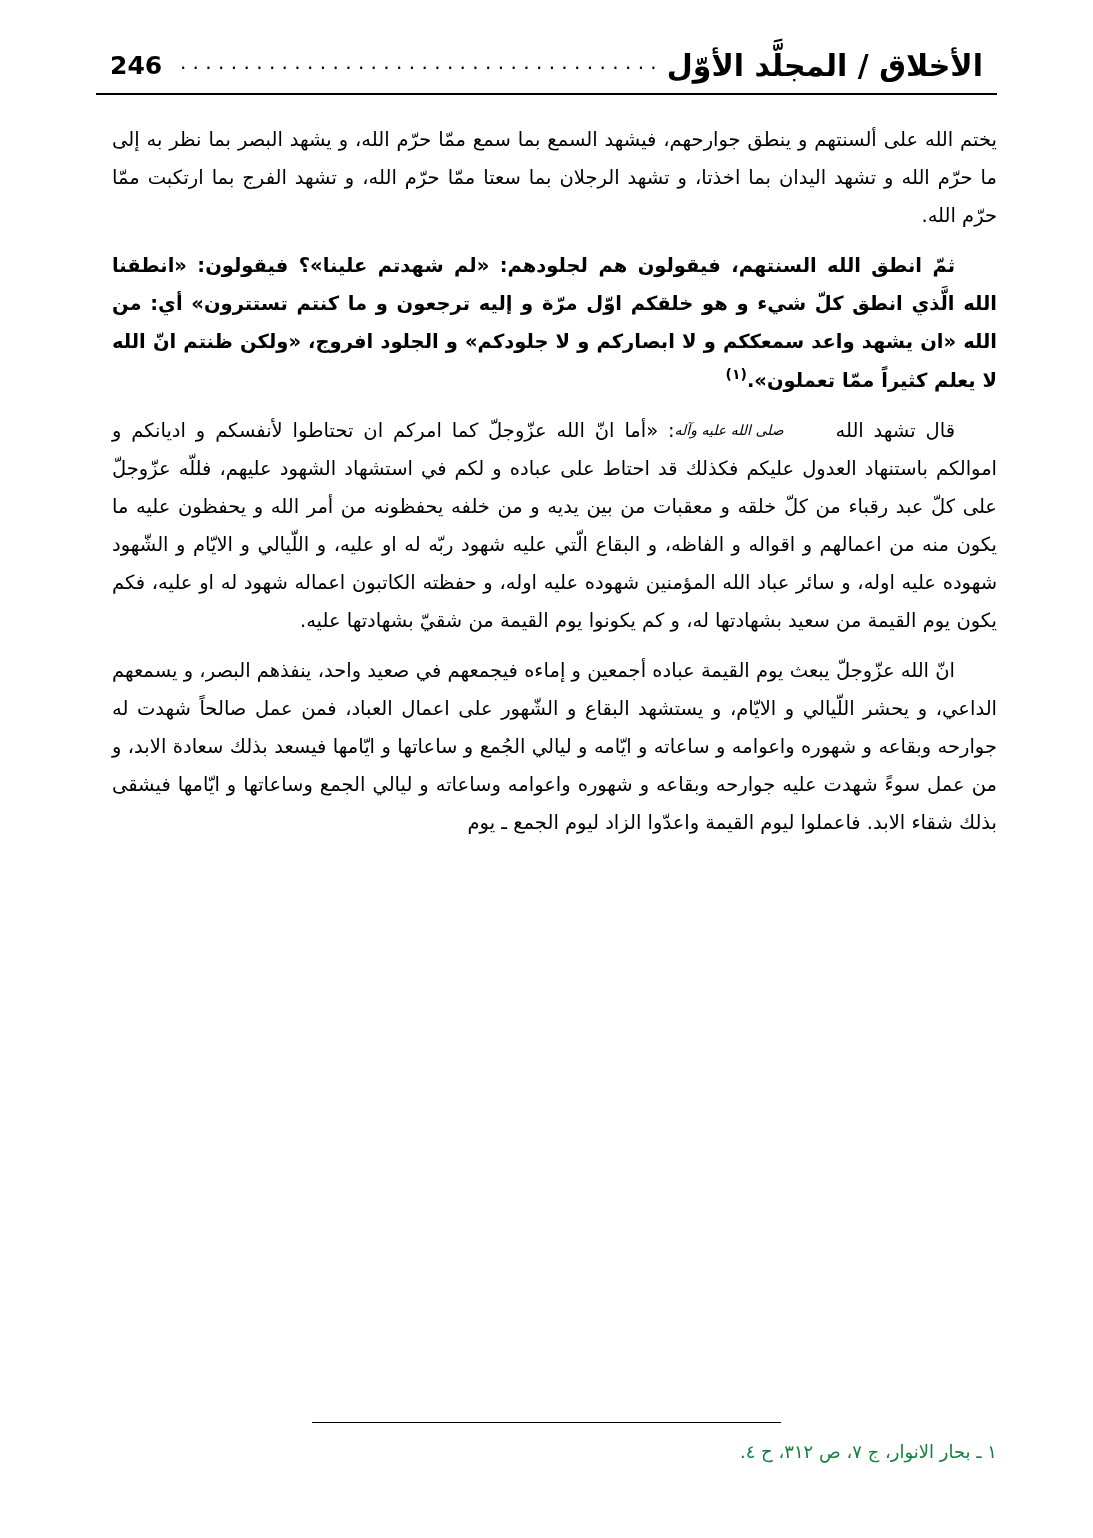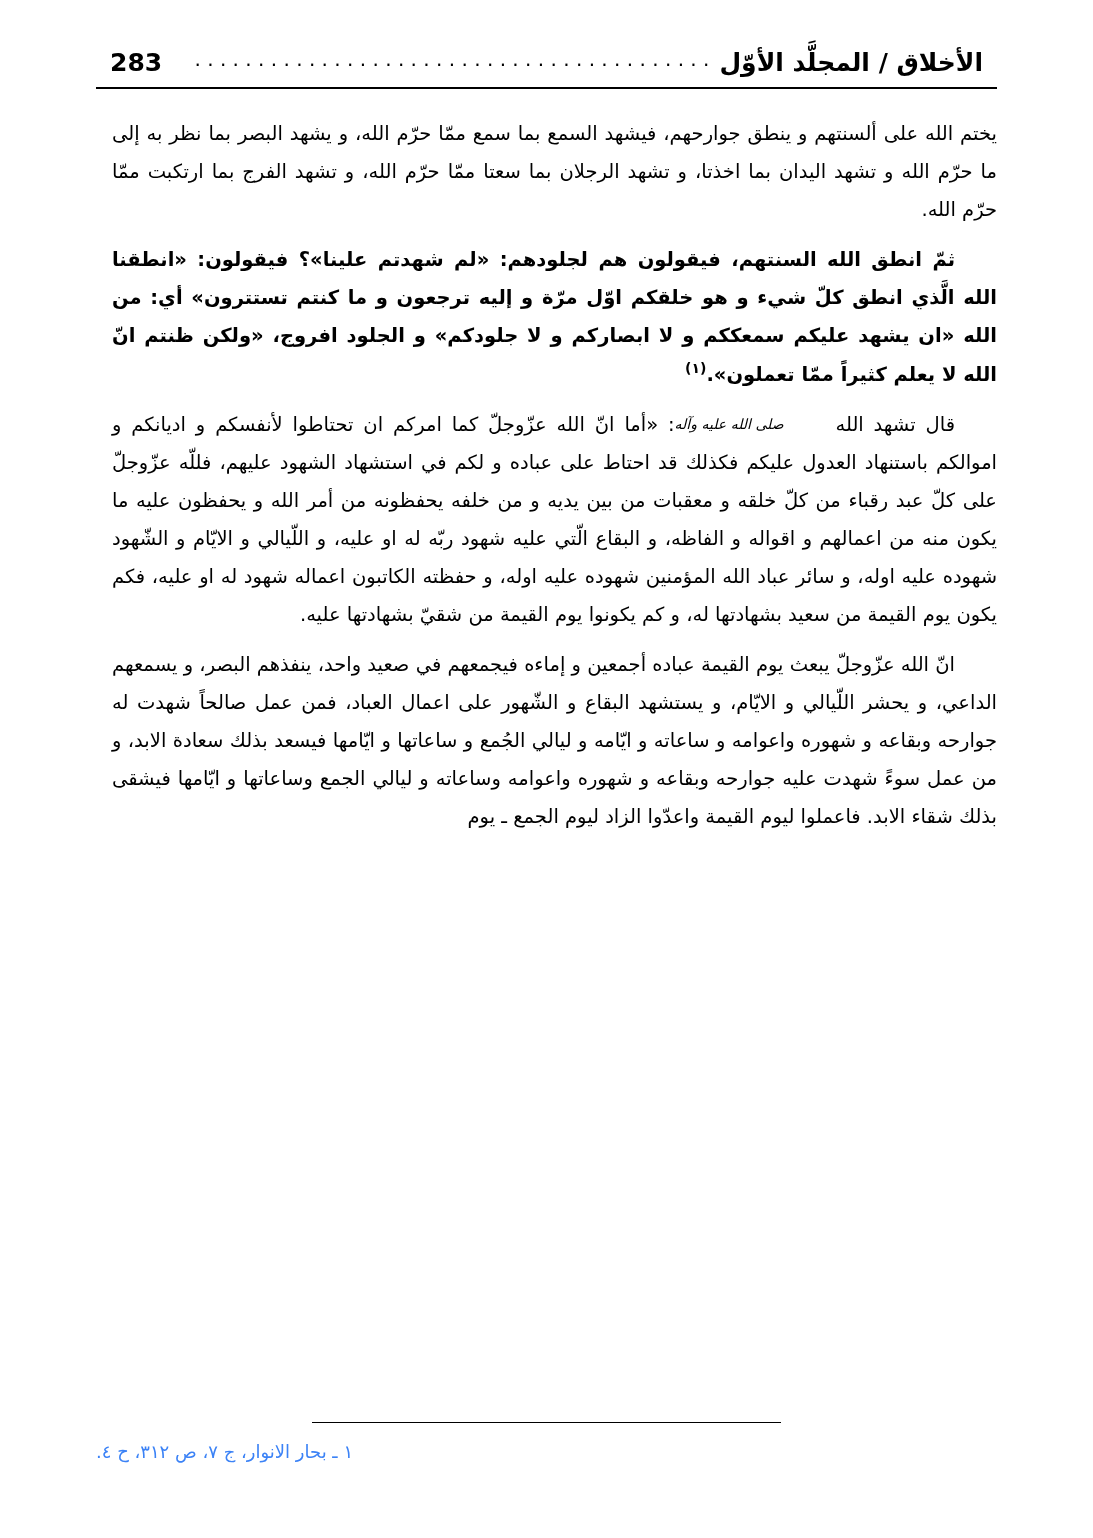--- a/index.html
+++ b/index.html
@@ -24,21 +24,21 @@
   
   .header {
     display: flex;
     flex-direction: row;
     align-items: center;
     justify-content: space-between;
     direction: rtl;
     padding: 0 14px 6px 14px;
   }
   .header-title {
-    font-size: 25px;
+    font-size: 30px;
     font-weight: bold;
     color: #000;
     white-space: nowrap;
     letter-spacing: 0px;
   }
   .header-dots {
     flex: 1;
     margin: 0 10px;
     font-size: 20px;
     color: #000;
@@ -100,44 +100,44 @@
     left: 96px;
     direction: rtl;
   }
   .footnote-rule {
     border: none;
     border-top: 1.6px solid #000;
     width: 52%;
     margin: 0 auto 14px auto;
   }
   .footnote-text {
-    text-align: left;
+    text-align: right;
     font-size: 18px;
-    color: #3b82f6;
+    color: #15803d;
     line-height: 1.7;
   }
 </style>
 </head>
 <body>
 
 <div class="page">
 
   <div class="header">
     <div class="header-title">الأخلاق / المجلَّد الأوّل</div>
     <div class="header-dots">. . . . . . . . . . . . . . . . . . . . . . . . . . . . . . . . . . . . . . . . .</div>
-    <div class="header-page-number">283</div>
+    <div class="header-page-number">246</div>
   </div>
   <hr class="header-rule">
 
   <div class="content">
 
     <p class="para">يختم الله على ألسنتهم و ينطق جوارحهم، فيشهد السمع بما سمع ممّا حرّم الله، و يشهد البصر بما نظر به إلى ما حرّم الله و تشهد اليدان بما اخذتا، و تشهد الرجلان بما سعتا ممّا حرّم الله، و تشهد الفرج بما ارتكبت ممّا حرّم الله.</p>
 
     <p class="para indent bold-quote">
-      <span>ثمّ انطق الله السنتهم، فيقولون هم لجلودهم: «لم شهدتم علينا»؟ فيقولون: «انطقنا الله الَّذي انطق كلّ شيء و هو خلقكم اوّل مرّة و إليه ترجعون و ما كنتم تستترون» أي: من الله «ان يشهد عليكم سمعككم و لا ابصاركم و لا جلودكم» و الجلود افروج، «ولكن ظنتم انّ الله لا يعلم كثيراً ممّا تعملون».</span><span class="sup-note">(١)</span>
+      <span>ثمّ انطق الله السنتهم، فيقولون هم لجلودهم: «لم شهدتم علينا»؟ فيقولون: «انطقنا الله الَّذي انطق كلّ شيء و هو خلقكم اوّل مرّة و إليه ترجعون و ما كنتم تستترون» أي: من الله «ان يشهد واعد سمعككم و لا ابصاركم و لا جلودكم» و الجلود افروج، «ولكن ظنتم انّ الله لا يعلم كثيراً ممّا تعملون».</span><span class="sup-note">(١)</span>
     </p>
 
     <p class="para indent">
       <span>قال تشهد الله</span>
       <span class="salawat">صلى الله عليه وآله</span><span>: «أما انّ الله عزّوجلّ كما امركم ان تحتاطوا لأنفسكم و اديانكم و اموالكم باستنهاد العدول عليكم فكذلك قد احتاط على عباده و لكم في استشهاد الشهود عليهم، فللّه عزّوجلّ على كلّ عبد رقباء من كلّ خلقه و معقبات من بين يديه و من خلفه يحفظونه من أمر الله و يحفظون عليه ما يكون منه من اعمالهم و اقواله و الفاظه، و البقاع الّتي عليه شهود ربّه له او عليه، و اللّيالي و الايّام و الشّهود شهوده عليه اوله، و سائر عباد الله المؤمنين شهوده عليه اوله، و حفظته الكاتبون اعماله شهود له او عليه، فكم يكون يوم القيمة من سعيد بشهادتها له، و كم يكونوا يوم القيمة من شقيّ بشهادتها عليه.</span>
     </p>
 
     <p class="para indent">انّ الله عزّوجلّ يبعث يوم القيمة عباده أجمعين و إماءه فيجمعهم في صعيد واحد، ينفذهم البصر، و يسمعهم الداعي، و يحشر اللّيالي و الايّام، و يستشهد البقاع و الشّهور على اعمال العباد، فمن عمل صالحاً شهدت له جوارحه وبقاعه و شهوره واعوامه و ساعاته و ايّامه و ليالي الجُمع و ساعاتها و ايّامها فيسعد بذلك سعادة الابد، و من عمل سوءً شهدت عليه جوارحه وبقاعه و شهوره واعوامه وساعاته و ليالي الجمع وساعاتها و ايّامها فيشقى بذلك شقاء الابد. فاعملوا ليوم القيمة واعدّوا الزاد ليوم الجمع ـ يوم</p>
 
   </div>

